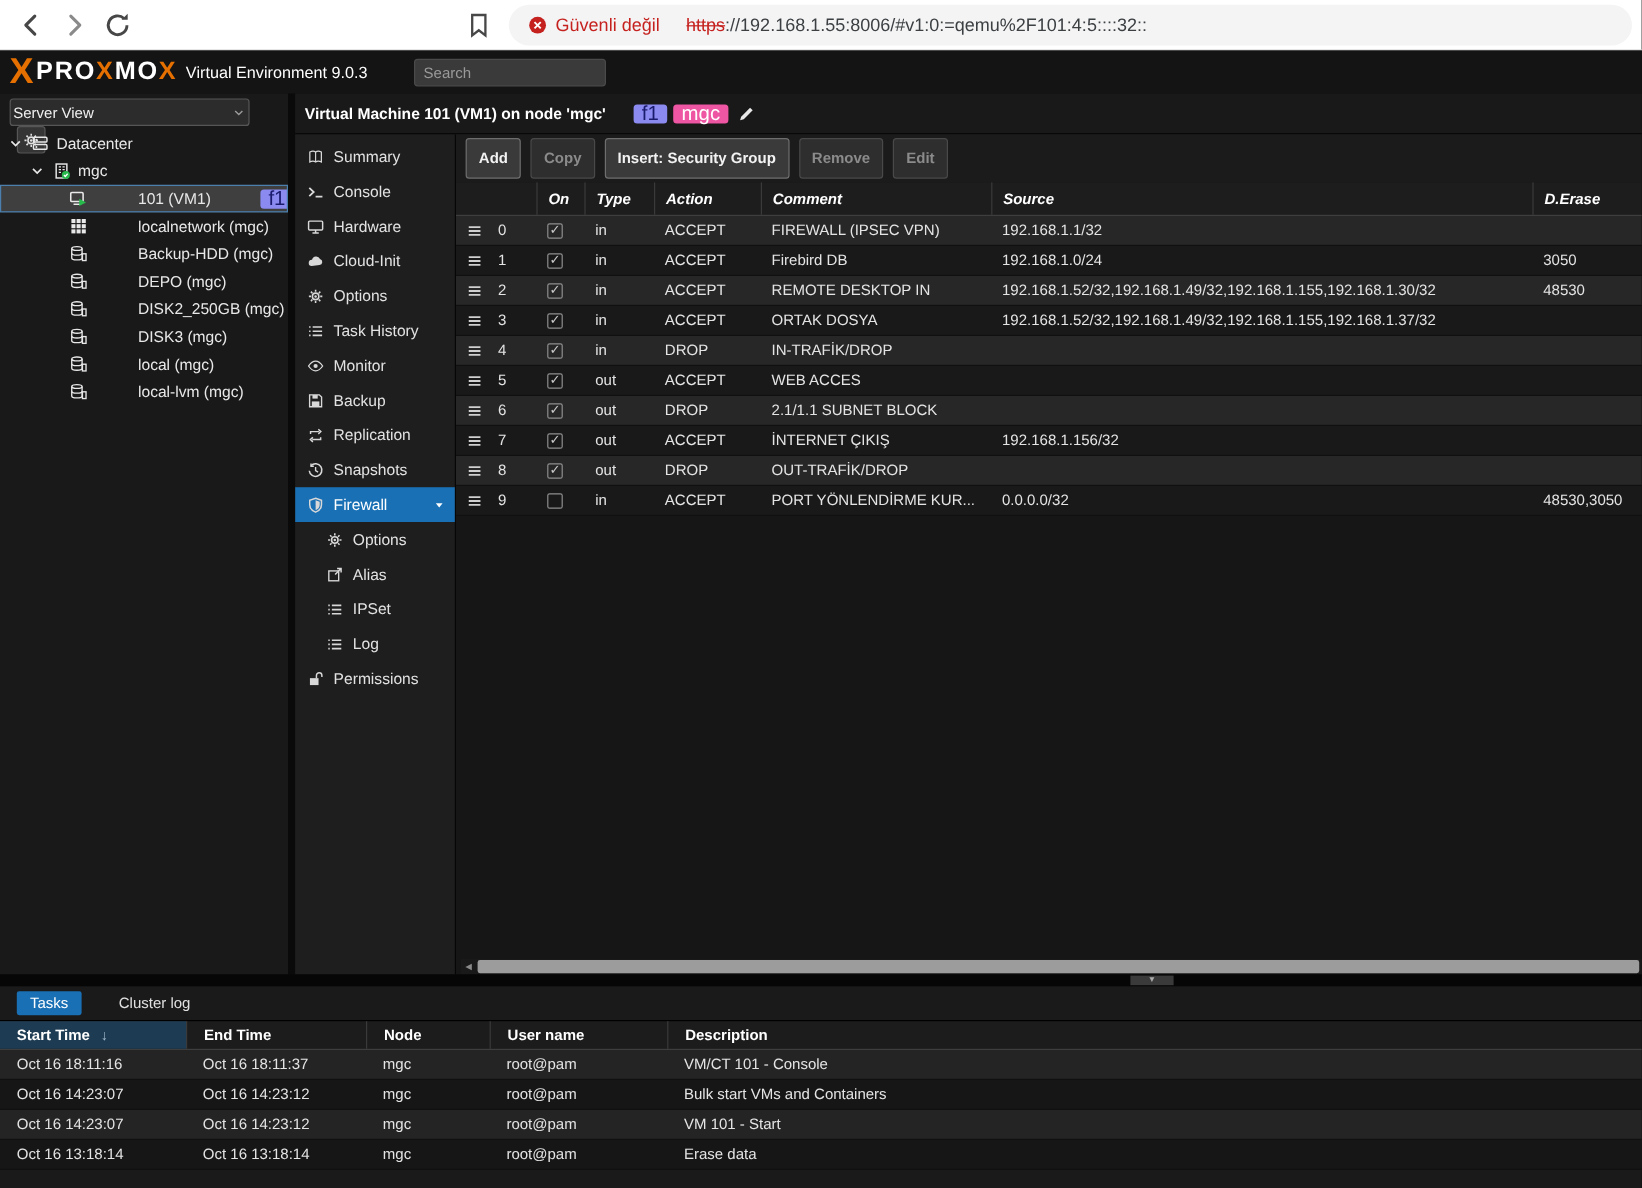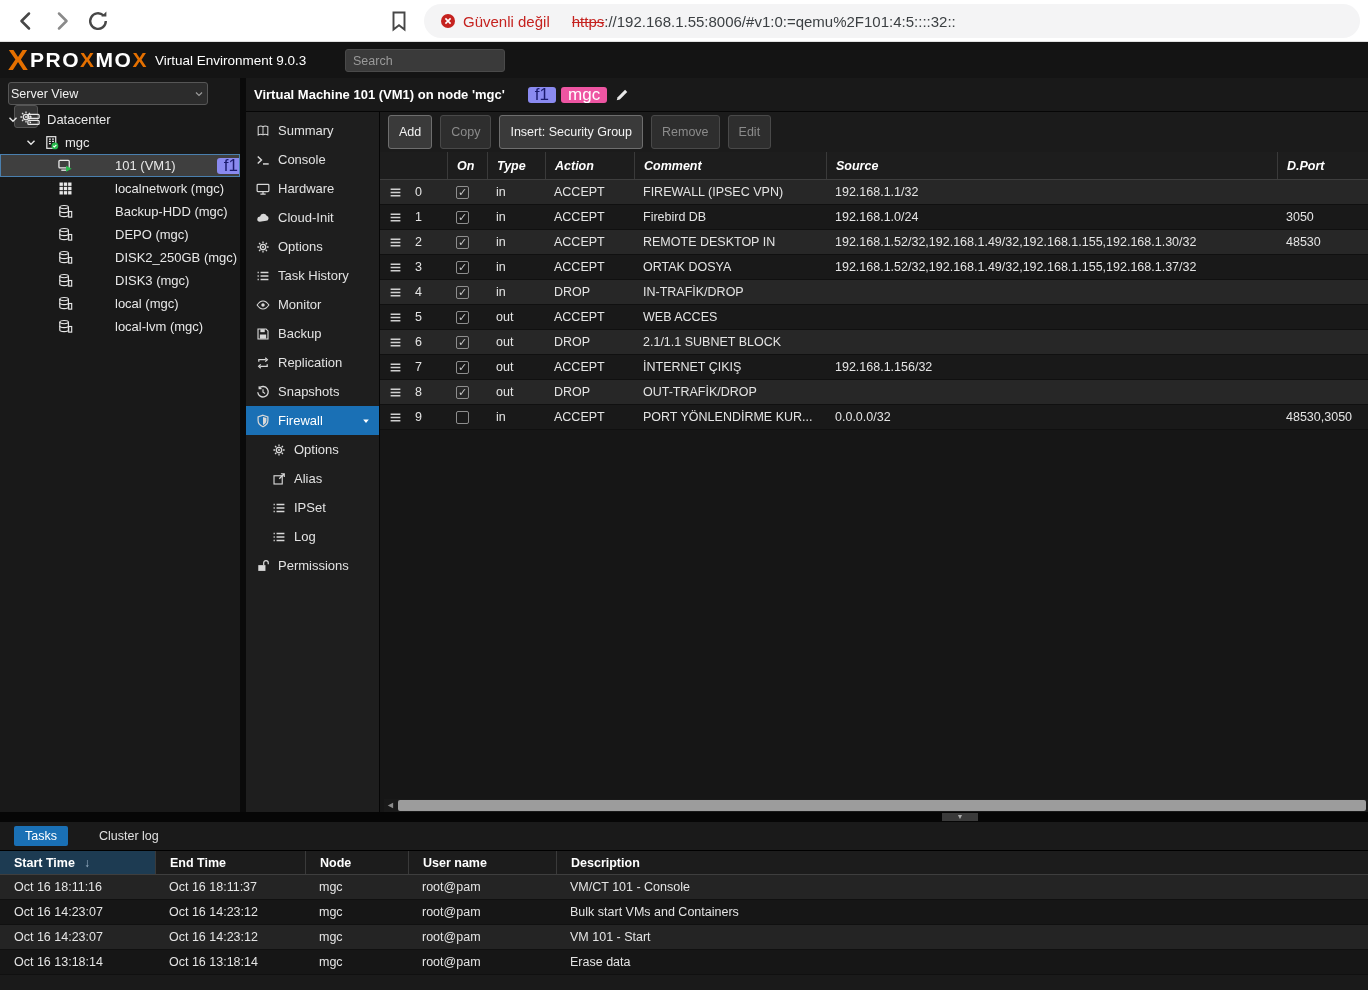--- a/index.html
+++ b/index.html
@@ -74,21 +74,21 @@
   .mi .ic { font-size:14px; margin-right:8px; color:#d8d8d8; flex:0 0 auto; }
   .mi.sub { padding-left:26px; }
   .mi.sel { background:#1a70b5; color:#fff; }
   .mi .caret { margin-left:auto; margin-right:8px; font-size:10px; color:#fff; }
 
   
   .content { position:absolute; left:134px; top:34px; right:0; bottom:0; background:#161616; }
   .toolbar { height:40px; display:flex; align-items:center; padding-left:8px; gap:8px; background:#1b1b1b; }
   .tbtn { height:26px; padding:16px 10px; background:#3a3a3a; border:1px solid #6e6e6e; border-radius:3px;
     color:#f2f2f2; font-size:12.5px; display:inline-flex; align-items:center; cursor:pointer;
-    font-family:"Liberation Sans",sans-serif; }
+    font-family:"Liberation Sans",sans-serif;font-weight:bold; }
   .tbtn.disabled { background:#2e2e2e; border-color:#494949; color:#8b8b8b; }
 
   .grid-head { height:28px; display:flex; background:#1d1d1d; border-bottom:1px solid #3e3e3e;
     color:#fff; font-size:12.5px; font-weight:700;font-style:italic; }
   .grid-head .hc { display:flex; align-items:center; padding-left:9px; border-left:1px solid #3a3a3a;
     overflow:hidden; cursor:pointer; }
   .grid-head .hc:first-child { border-left:none; }
   .gr { height:25px; display:flex; color:#e4e4e4; font-size:12.5px; border-bottom:1px solid #101010;
     cursor:pointer; }
   .gr:nth-child(odd) { background:#272727; } .gr:nth-child(even) { background:#191919; }
@@ -527,21 +527,21 @@
           <button class="tbtn disabled">Remove</button>
           <button class="tbtn disabled">Edit</button>
         </div>
       <div class="grid-head" id="rules-head">
           <div class="hc c0"></div>
           <div class="hc c1">On</div>
           <div class="hc c2">Type</div>
           <div class="hc c3">Action</div>
           <div class="hc c4">Comment</div>
           <div class="hc c5">Source</div>
-          <div class="hc c6">D.Port</div>
+          <div class="hc c6">D.Erase</div>
         </div>
       <div id="rules-body">
           <div class="gr">
             <div class="gc c0">
               <span class="ic drag">
                 <svg viewBox="0 0 16 16">
                   <path d="M2 4 h12 M2 8 h12 M2 12 h12" stroke="currentColor" stroke-width="1.8"></path>
                 </svg>
               </span>
               <span class="pos">0</span>

